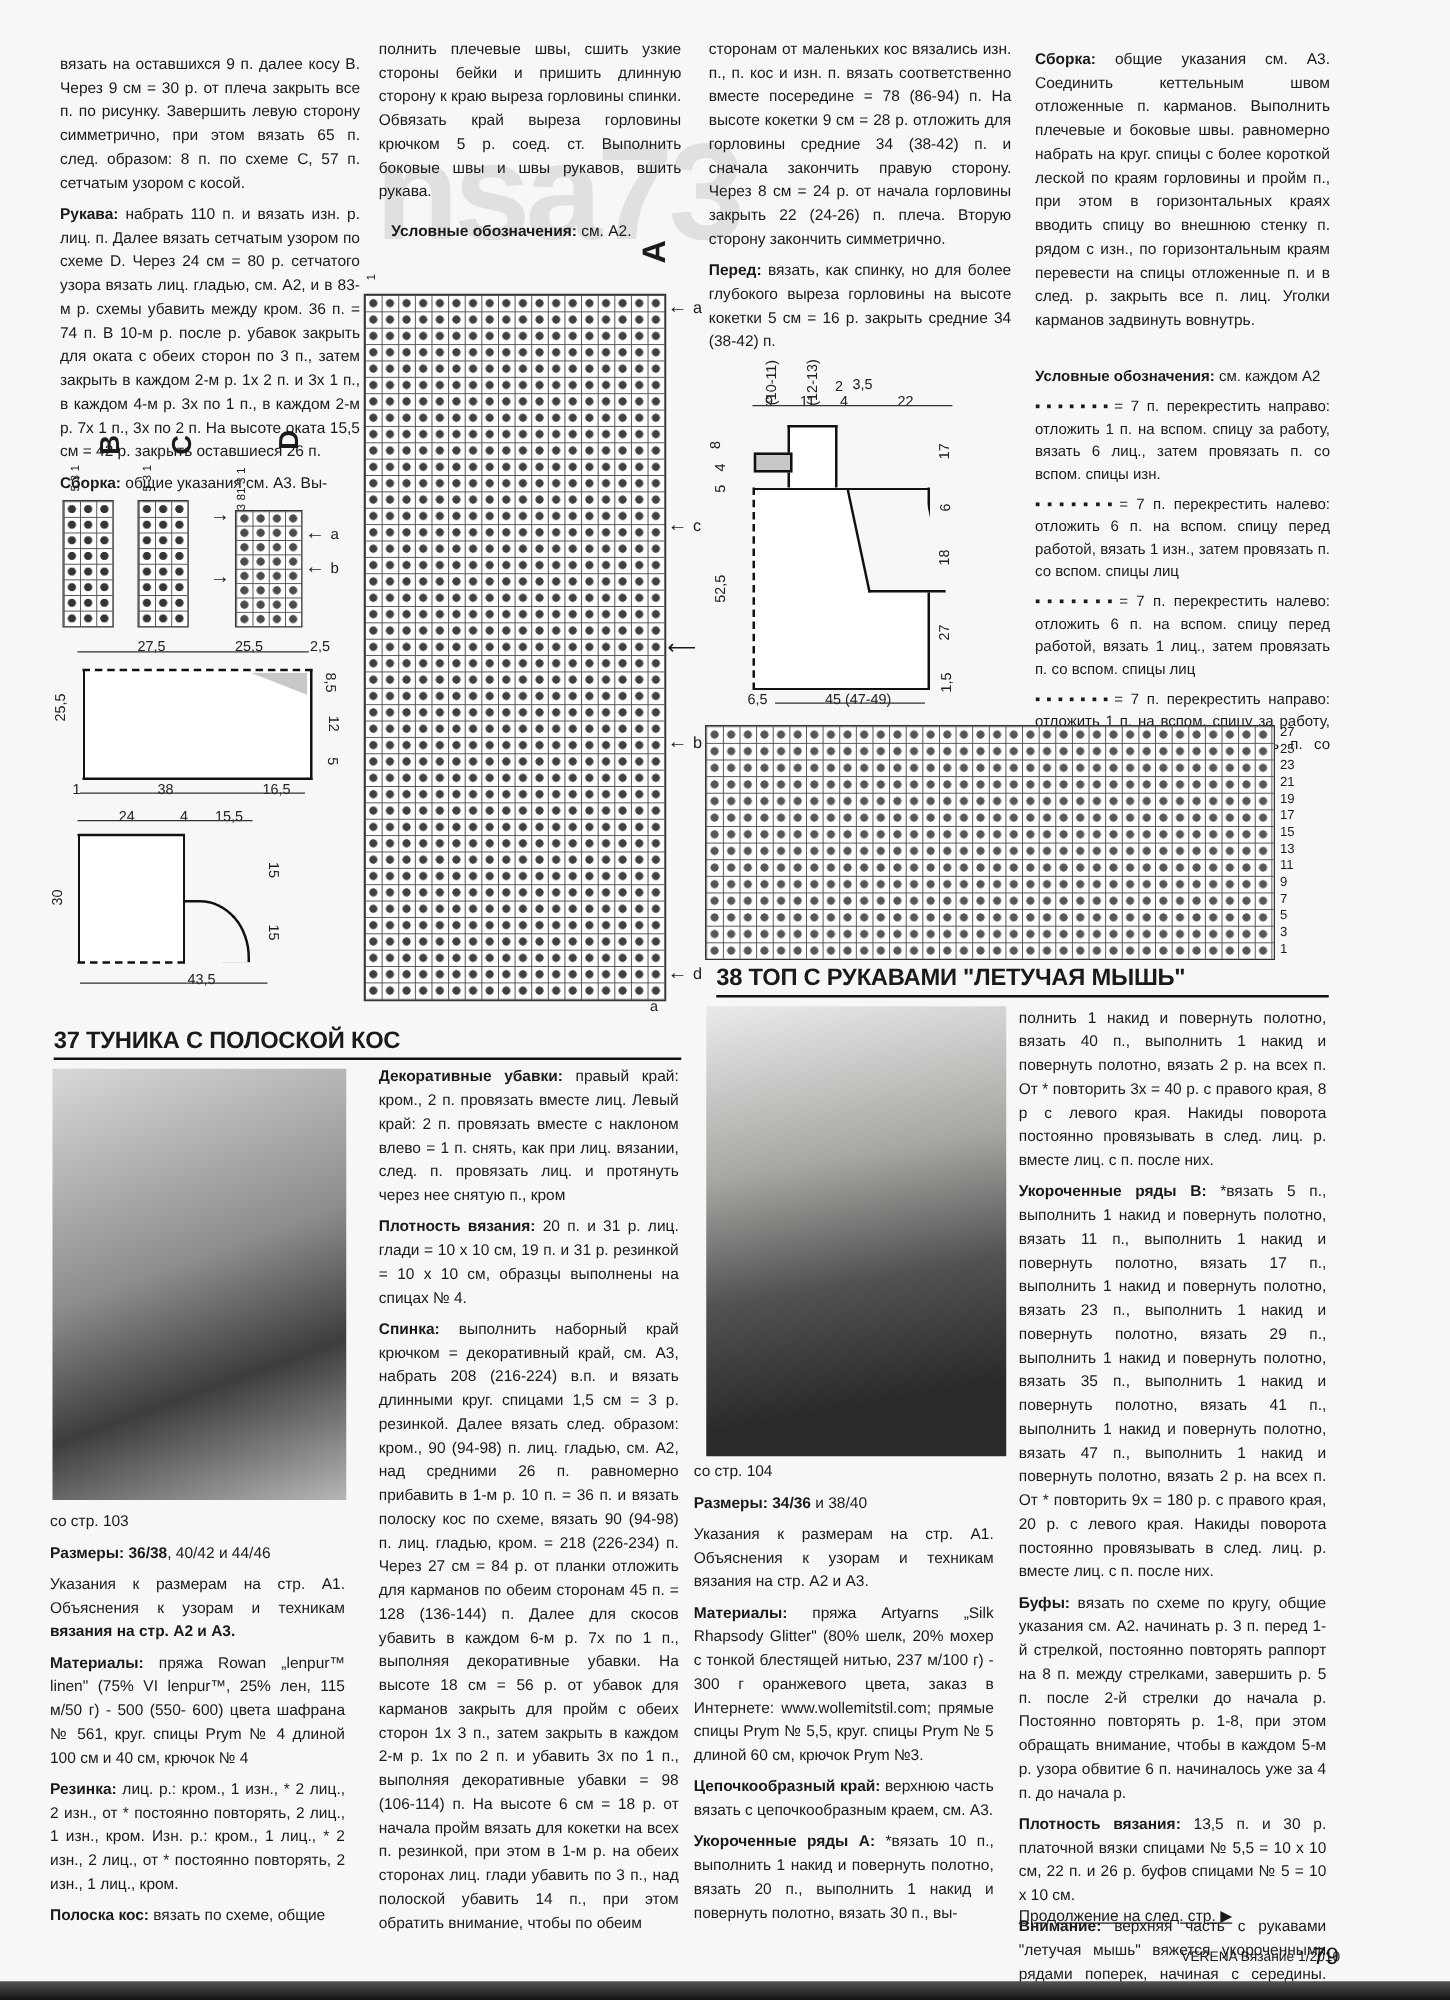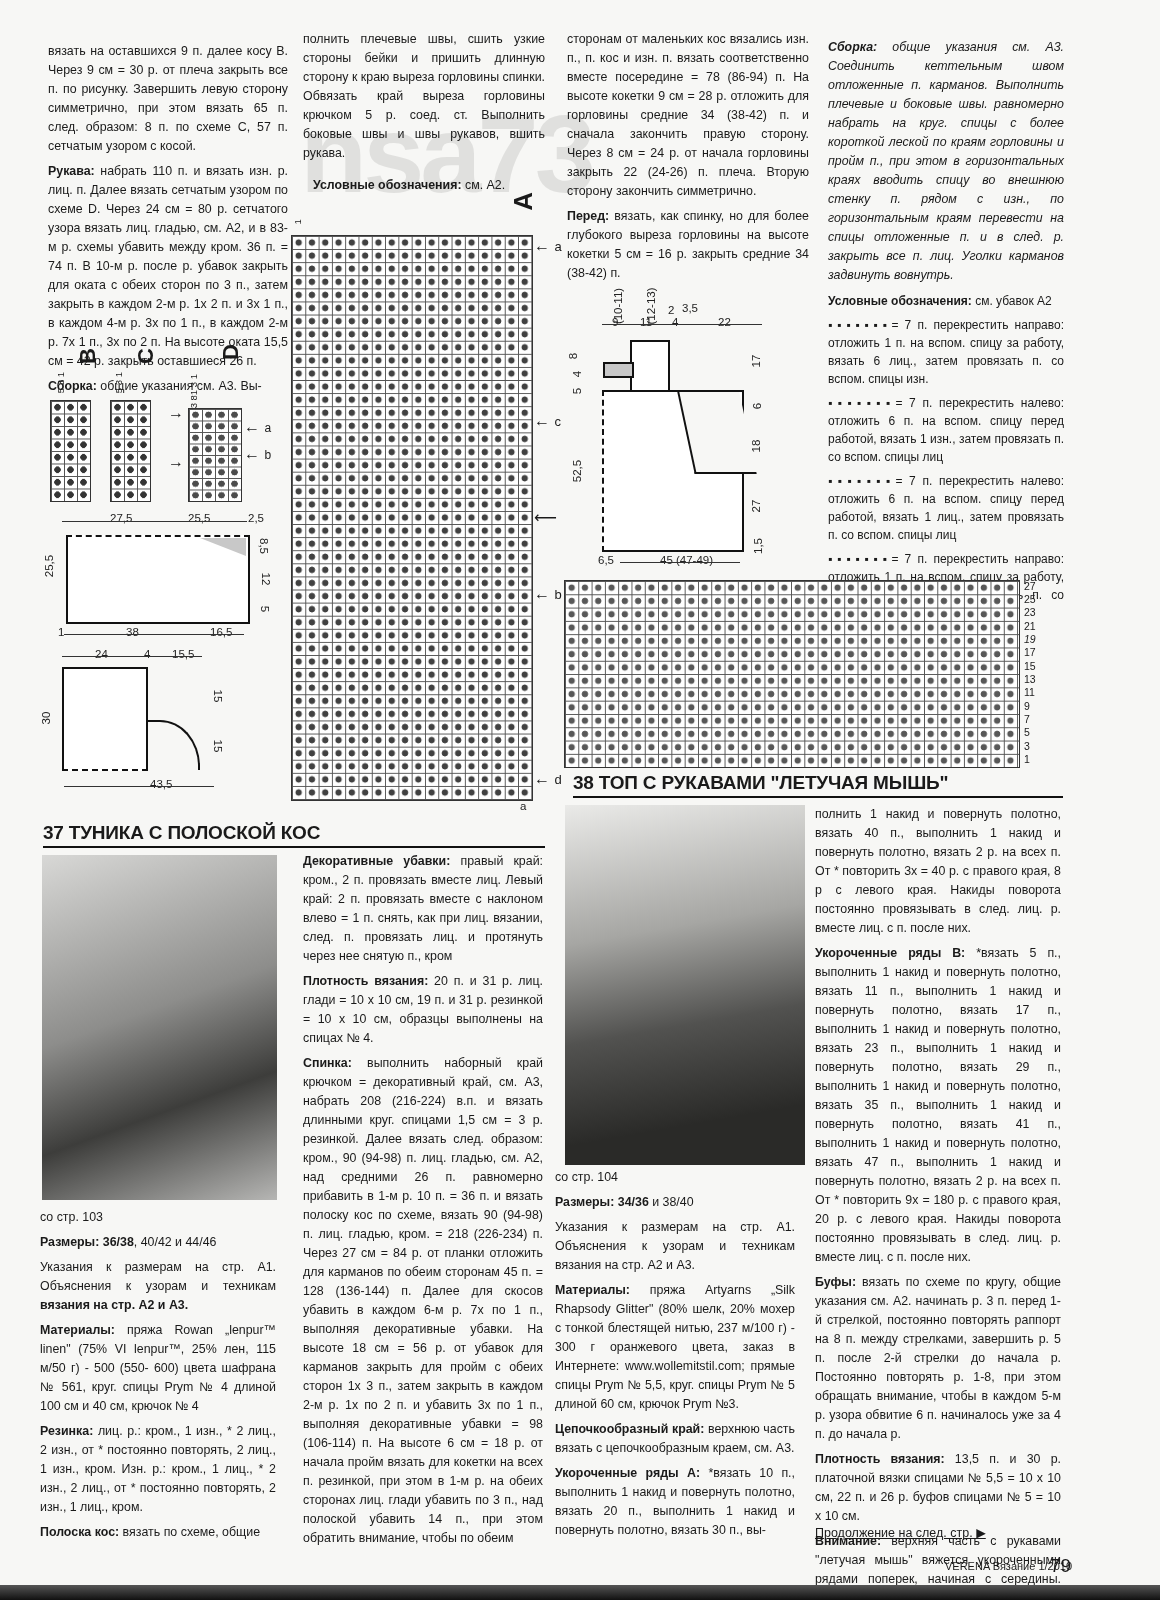--- a/index.html
+++ b/index.html
@@ -140,40 +140,40 @@
   <div class="dim" style="left:750px;top:355px;transform:rotate(-90deg);">17</div>
   <div class="dim" style="left:754px;top:400px;transform:rotate(-90deg);">6</div>
   <div class="dim" style="left:750px;top:440px;transform:rotate(-90deg);">18</div>
   <div class="dim" style="left:750px;top:500px;transform:rotate(-90deg);">27</div>
   <div class="dim" style="left:750px;top:540px;transform:rotate(-90deg);">1,5</div>
   <div class="dim" style="left:598px;top:554px;">6,5</div>
   <div class="dim" style="left:660px;top:554px;">45 (47-49)</div>
   <div style="position:absolute;left:620px;top:562px;width:120px;border-top:1px solid #333;"></div>
 </div>
 
-<div class="col" style="left:828px;top:38px;width:236px;font-style:italic;">
+<div class="col" style="left:828px;top:38px;width:236px;">
   <p><span class="b">Сборка:</span><span> общие указания см. A3. Соединить кеттельным швом отложенные п. карманов. Выполнить плечевые и боковые швы. равномерно набрать на круг. спицы с более короткой леской по краям горловины и пройм п., при этом в горизонтальных краях вводить спицу во внешнюю стенку п. рядом с изн., по горизонтальным краям перевести на спицы отложенные п. и в след. р. закрыть все п. лиц. Уголки карманов задвинуть вовнутрь.</span></p>
 </div>
 <div class="col" style="left:828px;top:292px;width:236px;font-size:12px;line-height:18px;">
-  <p><span class="b">Условные обозначения:</span><span> см. убавок A2</span></p>
+  <p><span class="b">Условные обозначения:</span><span> см. каждом A2</span></p>
   <p><span style="letter-spacing:2px;">▪▪▪▪▪▪▪</span><span>= 7 п. перекрестить направо: отложить 1 п. на вспом. спицу за работу, вязать 6 лиц., затем провязать п. со вспом. спицы изн.</span></p>
   <p><span style="letter-spacing:2px;">▪▪▪▪▪▪▪</span><span>= 7 п. перекрестить налево: отложить 6 п. на вспом. спицу перед работой, вязать 1 изн., затем провязать п. со вспом. спицы лиц</span></p>
   <p><span style="letter-spacing:2px;">▪▪▪▪▪▪▪</span><span>= 7 п. перекрестить налево: отложить 6 п. на вспом. спицу перед работой, вязать 1 лиц., затем провязать п. со вспом. спицы лиц</span></p>
   <p><span style="letter-spacing:2px;">▪▪▪▪▪▪▪</span><span>= 7 п. перекрестить направо: отложить 1 п. на вспом. спицу за работу, вязать 6 лиц., затем провязать п. со вспом. спицы лиц.</span></p>
 </div>
 
 <div class="grid" style="left:564px;top:580px;width:454px;height:186px;background-size:13.3px 13.3px;">
     <div class="dots" style="background-size:13.3px 13.3px;opacity:.7;"></div>
   </div>
 <div>
   <div class="rowlbl" style="left:1024px;top:580px;">27</div>
   <div class="rowlbl" style="left:1024px;top:593px;">25</div>
   <div class="rowlbl" style="left:1024px;top:606px;">23</div>
   <div class="rowlbl" style="left:1024px;top:620px;text-align:right;">21</div>
-  <div class="rowlbl" style="left:1024px;top:633px;font-style:italic;">19</div>
+  <div class="rowlbl" style="left:1024px;top:633px;">19</div>
   <div class="rowlbl" style="left:1024px;top:646px;">17</div>
   <div class="rowlbl" style="left:1024px;top:660px;">15</div>
   <div class="rowlbl" style="left:1024px;top:673px;">13</div>
   <div class="rowlbl" style="left:1024px;top:686px;">11</div>
   <div class="rowlbl" style="left:1024px;top:700px;">9</div>
   <div class="rowlbl" style="left:1024px;top:713px;">7</div>
   <div class="rowlbl" style="left:1024px;top:726px;">5</div>
   <div class="rowlbl" style="left:1024px;top:740px;">3</div>
   <div class="rowlbl" style="left:1024px;top:753px;">1</div>
 </div>

